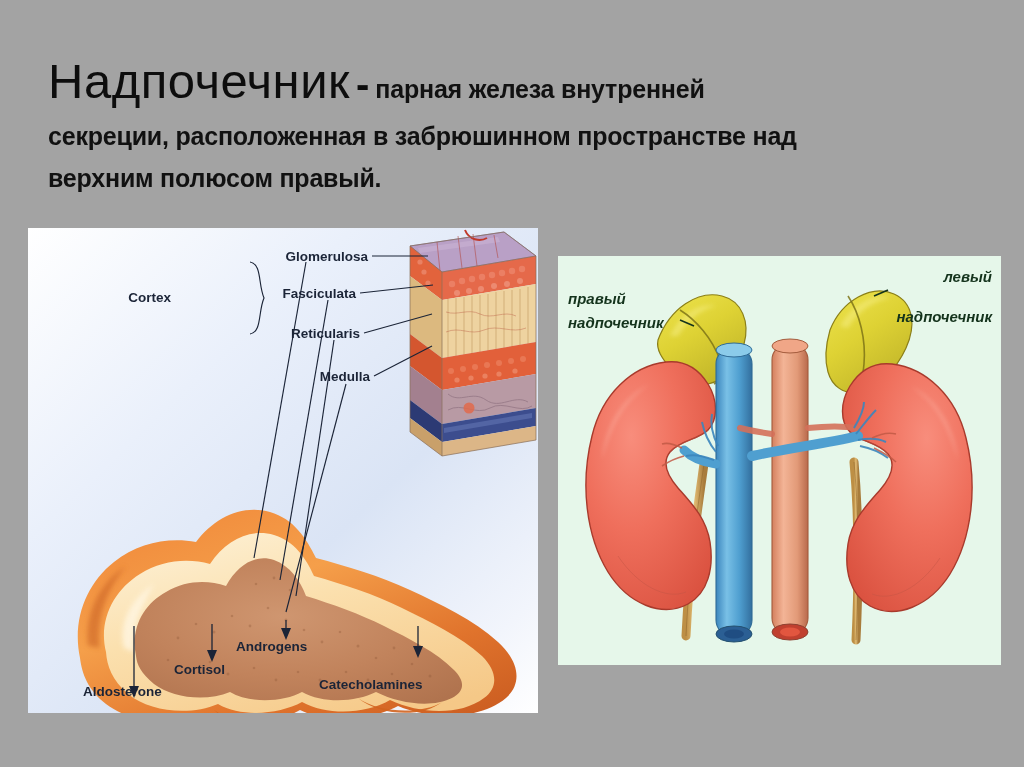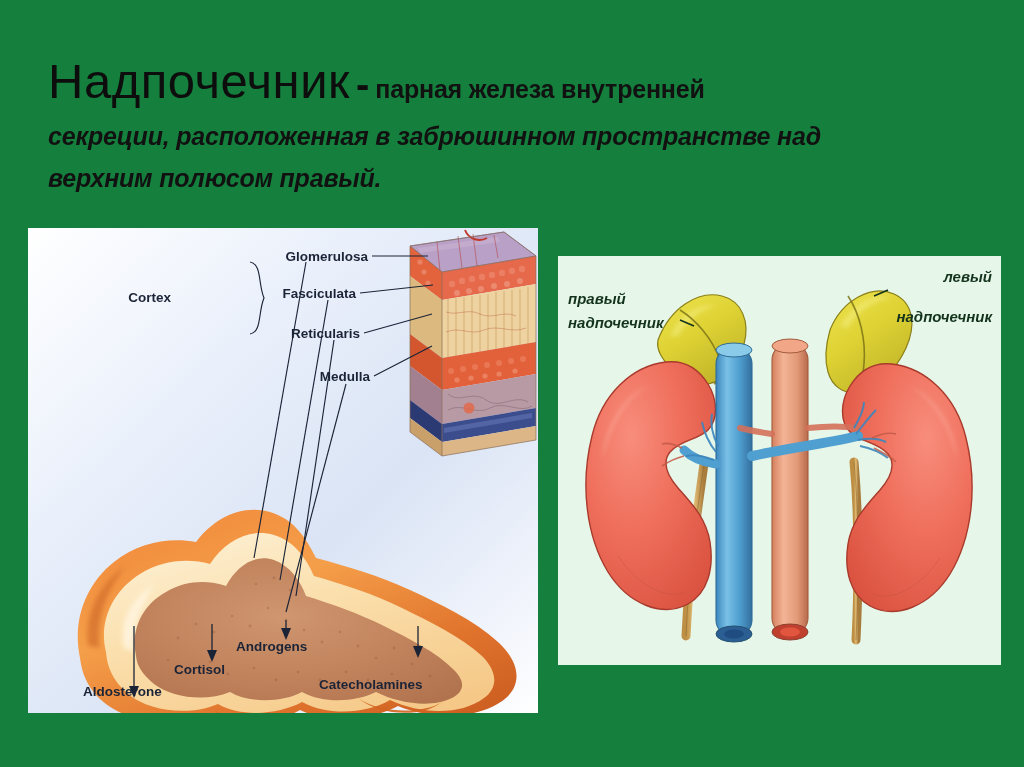--- a/index.html
+++ b/index.html
@@ -4,42 +4,42 @@
 <title>Надпочечник</title>
 <style>
   html,body{margin:0;padding:0;}
   body{
     width:1024px;height:767px;
     background:#ffffff;
     font-family:"Liberation Sans", sans-serif;
     overflow:hidden;
     position:relative;
   }
-  #slide{position:absolute;inset:0;width:1024px;height:767px;background:#15803d;}
+  #slide{position:absolute;inset:0;width:1024px;height:767px;background:#a3a3a3;}
 
   
   .heading{
     position:absolute;left:48px;top:52px;width:944px;
   }
   .heading .line{margin:0 0 4px 0;}
   .title-word{
     font-size:49px;line-height:58px;font-weight:400;color:#0d0d0d;
     letter-spacing:0.5px;vertical-align:baseline;
   }
   .title-dash{
     font-size:40px;font-weight:700;color:#0d0d0d;padding:0 6px;
     vertical-align:baseline;
   }
   .sub-run{
     font-size:25px;font-weight:700;line-height:44px;color:#111;
     letter-spacing:-0.2px;
   }
   .sub-line{
     font-size:25px;font-weight:700;line-height:42px;color:#111;
-    letter-spacing:-0.2px;margin:0;white-space:nowrap;font-style:italic;
+    letter-spacing:-0.2px;margin:0;white-space:nowrap;
   }
 
   
   #figure-left{
     position:absolute;left:28px;top:228px;width:510px;height:485px;
     background:linear-gradient(150deg,#ffffff 0%,#eef2fb 30%,#dfe7f6 58%,#eef2fa 80%,#ffffff 100%);
   }
   #figure-left svg{display:block;width:510px;height:485px;}
   .lbl{
     font-family:"Liberation Sans", sans-serif;

